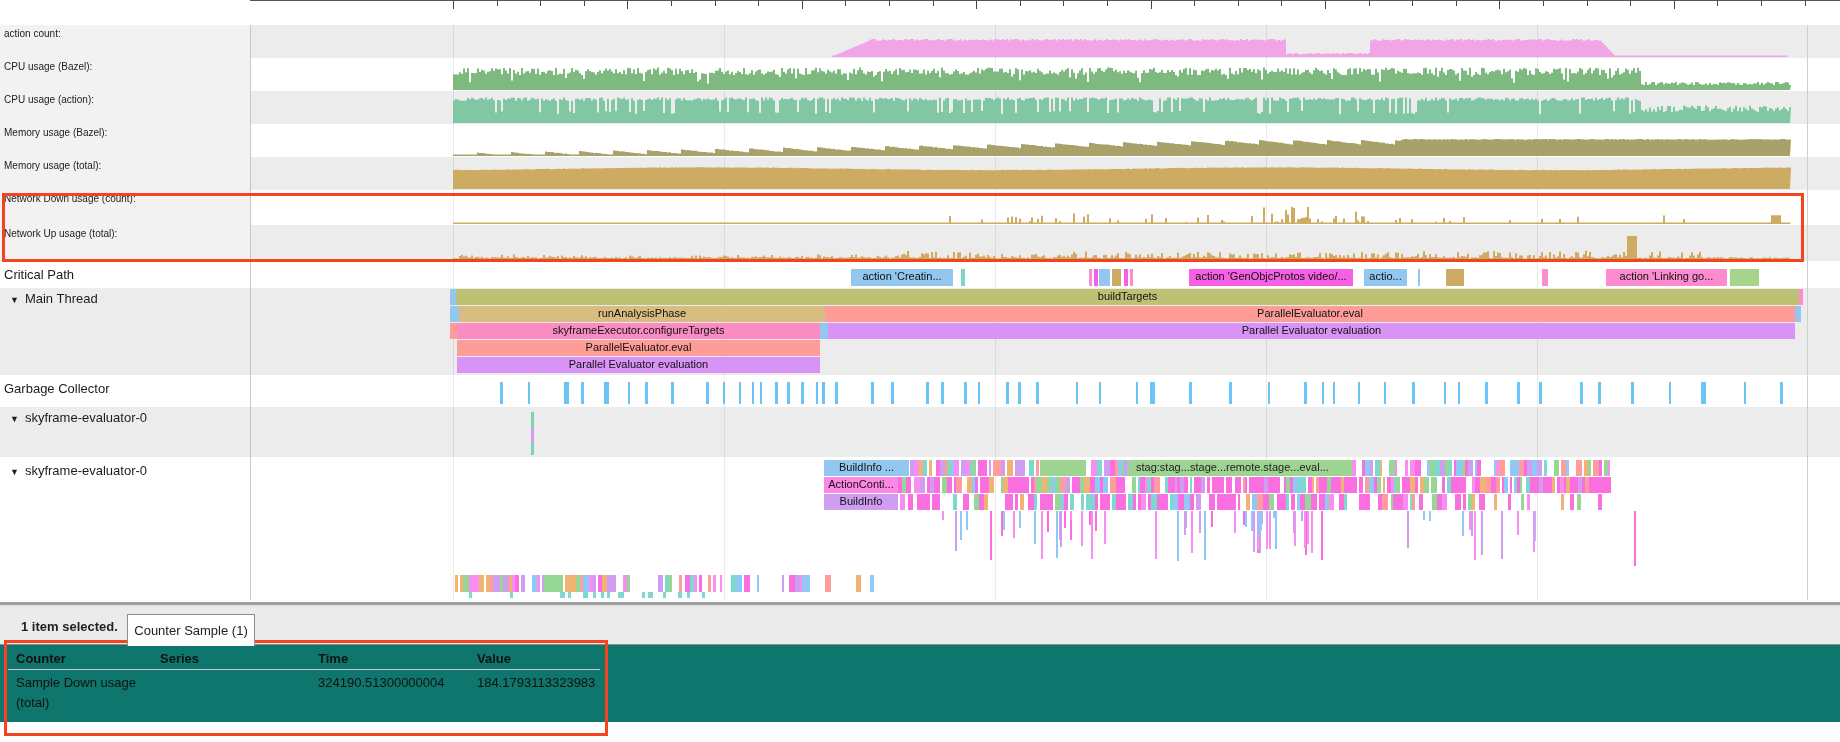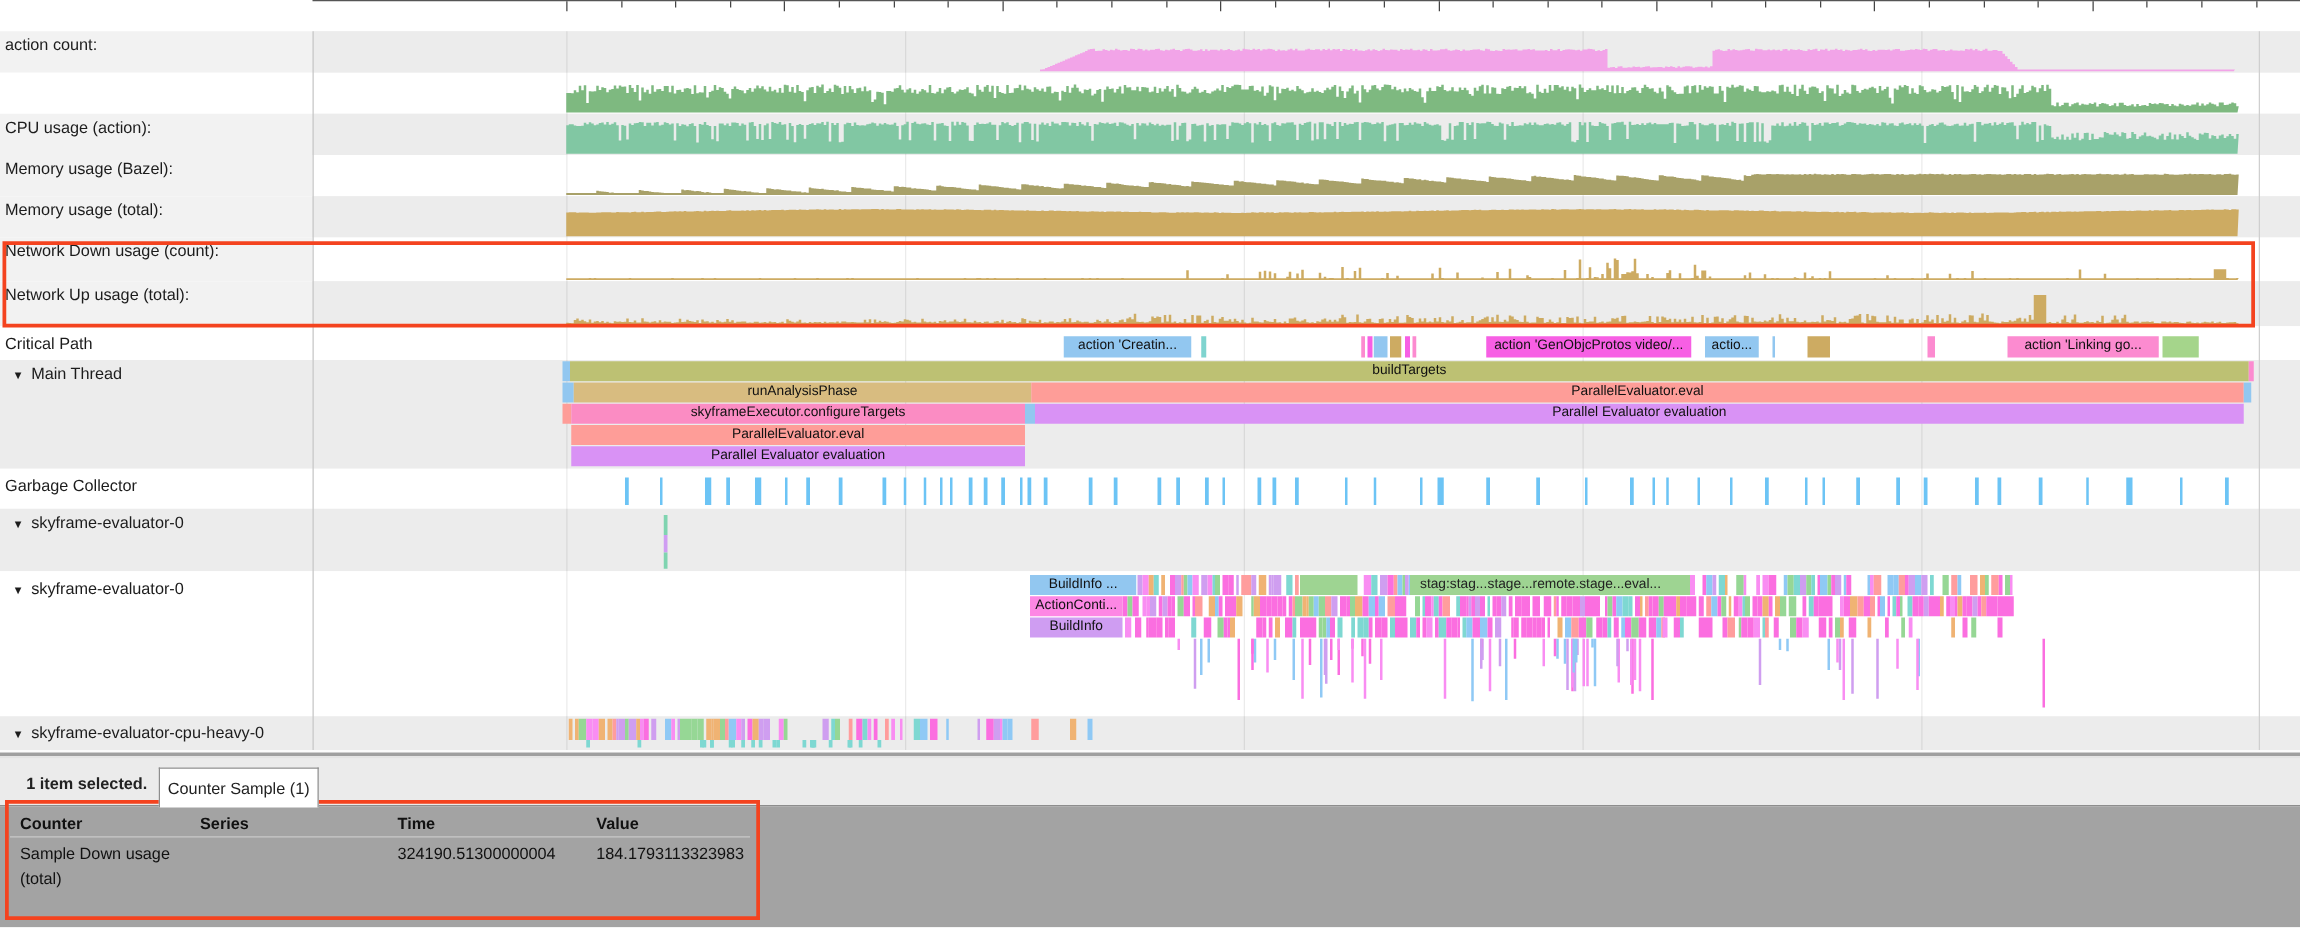--- a/index.html
+++ b/index.html
@@ -9,40 +9,40 @@
   #ruler-line{position:absolute;left:250px;top:0;width:1590px;height:1px;background:#555;}
   .tick{position:absolute;top:1px;width:1px;background:#444;}
   
   #process-header{position:absolute;left:0;top:8px;width:1840px;height:17px;background:#d3d3d3;
     border-bottom:1px solid #9e9e9e;font-size:11px;line-height:17px;color:#333;}
   #process-header .arrow{margin-left:7px;font-size:8px;}
   #process-header .ph-label{margin-left:6px;}
   
   .strip{position:absolute;left:0;width:1840px;}
   .canvasband{position:absolute;left:250px;width:1590px;}
-  .tlabel{position:absolute;left:4px;top:3px;font-size:13px;color:#1c1c1c;white-space:nowrap;}
+  .tlabel{position:absolute;left:4px;top:3px;font-size:10px;color:#1c1c1c;white-space:nowrap;}
   .thlabel{position:absolute;font-size:13px;color:#1c1c1c;white-space:nowrap;}
   .tharrow{font-size:9px;margin-right:6px;}
   .gridline{position:absolute;top:25px;height:575px;width:1px;background:rgba(0,0,0,0.08);}
   #sidebar-divider{position:absolute;left:250px;top:25px;width:1px;height:575px;background:#c6c6c6;}
   #canvas-end-line{position:absolute;left:1807px;top:25px;width:1px;height:575px;background:#cfcfcf;}
   .slice{position:absolute;font-size:11px;line-height:15px;text-align:center;color:#111;
          overflow:hidden;white-space:nowrap;}
   .redbox{position:absolute;border:3px solid #f4431f;box-sizing:border-box;}
   
   #splitter-a{position:absolute;left:0;top:600px;width:1840px;height:2px;background:#fbfbfb;}
   #splitter-b{position:absolute;left:0;top:602px;width:1840px;height:3px;background:#9f9f9f;}
   #splitter-c{position:absolute;left:0;top:605px;width:1840px;height:2px;background:#e3e3e3;}
   
   #tabbar{position:absolute;left:0;top:607px;width:1840px;height:38px;background:#ebebeb;
           border-bottom:1px solid #8d8d8d;box-sizing:border-box;}
   #selected-text{position:absolute;left:21px;top:619px;font-size:13px;font-weight:bold;color:#222;}
   #tab-counter-sample{position:absolute;left:127px;top:614px;width:126px;height:31px;background:#fff;
     border:1px solid #8d8d8d;border-bottom:none;font-size:13px;text-align:center;line-height:31px;z-index:3;}
-  #detail-panel{position:absolute;left:0;top:645px;width:1840px;height:97px;background:#a3a3a3;}
+  #detail-panel{position:absolute;left:0;top:645px;width:1840px;height:77px;background:#0f766e;}
   .th{position:absolute;top:6px;font-size:13px;font-weight:bold;color:#111;}
   .td{position:absolute;top:28px;font-size:13px;color:#111;line-height:20px;}
   #thead-sep{position:absolute;left:8px;top:24px;width:592px;height:1px;background:#c9c9c9;}
 </style>
 </head>
 <body>
 
 <div id="app">
 
   <div id="ruler">
@@ -81,20 +81,24 @@
         <div class="tick" style="left:1761px;height:5px"></div>
         <div class="tick" style="left:1805px;height:5px"></div>
       </div>
   </div>
 
 
   <div class="strip" style="top:25px;height:33px;background:#f2f2f2">
     <div class="canvasband" style="top:0;height:33px;background:#ececec"></div>
     <div class="tlabel">action count:</div>
   </div>
+  <div class="strip" style="top:58px;height:33px;background:#f2f2f2">
+    <div class="canvasband" style="top:0;height:33px;background:#ffffff"></div>
+    <div class="tlabel">CPU usage (Bazel):</div>
+  </div>
   <div class="strip" style="top:91px;height:33px;background:#f2f2f2">
     <div class="canvasband" style="top:0;height:33px;background:#ececec"></div>
     <div class="tlabel">CPU usage (action):</div>
   </div>
   <div class="strip" style="top:124px;height:33px;background:#f2f2f2">
     <div class="canvasband" style="top:0;height:33px;background:#ffffff"></div>
     <div class="tlabel">Memory usage (Bazel):</div>
   </div>
   <div class="strip" style="top:157px;height:33px;background:#f2f2f2">
     <div class="canvasband" style="top:0;height:33px;background:#ececec"></div>
@@ -121,25 +125,20 @@
     <div class="thlabel" style="left:4px;top:6px">Garbage Collector</div>
   </div>
   <div class="strip" style="top:407px;height:50px;background:#ececec">
     <div class="thlabel" style="left:10px;top:3px">
       <span class="tharrow">▼</span><span>skyframe-evaluator-0</span>
     </div>
   </div>
   <div class="strip" style="top:457px;height:116px;background:#ffffff">
     <div class="thlabel" style="left:10px;top:6px">
       <span class="tharrow">▼</span><span>skyframe-evaluator-0</span>
-    </div>
-  </div>
-  <div class="strip" style="top:573px;height:27px;background:#ececec">
-    <div class="thlabel" style="left:10px;top:5px">
-      <span class="tharrow">▼</span><span>skyframe-evaluator-cpu-heavy-0</span>
     </div>
   </div>
 
   <div id="gridlines">
       <div class="gridline" style="left:453px"></div>
       <div class="gridline" style="left:724px"></div>
       <div class="gridline" style="left:995px"></div>
       <div class="gridline" style="left:1266px"></div>
       <div class="gridline" style="left:1537px"></div>
     </div>

